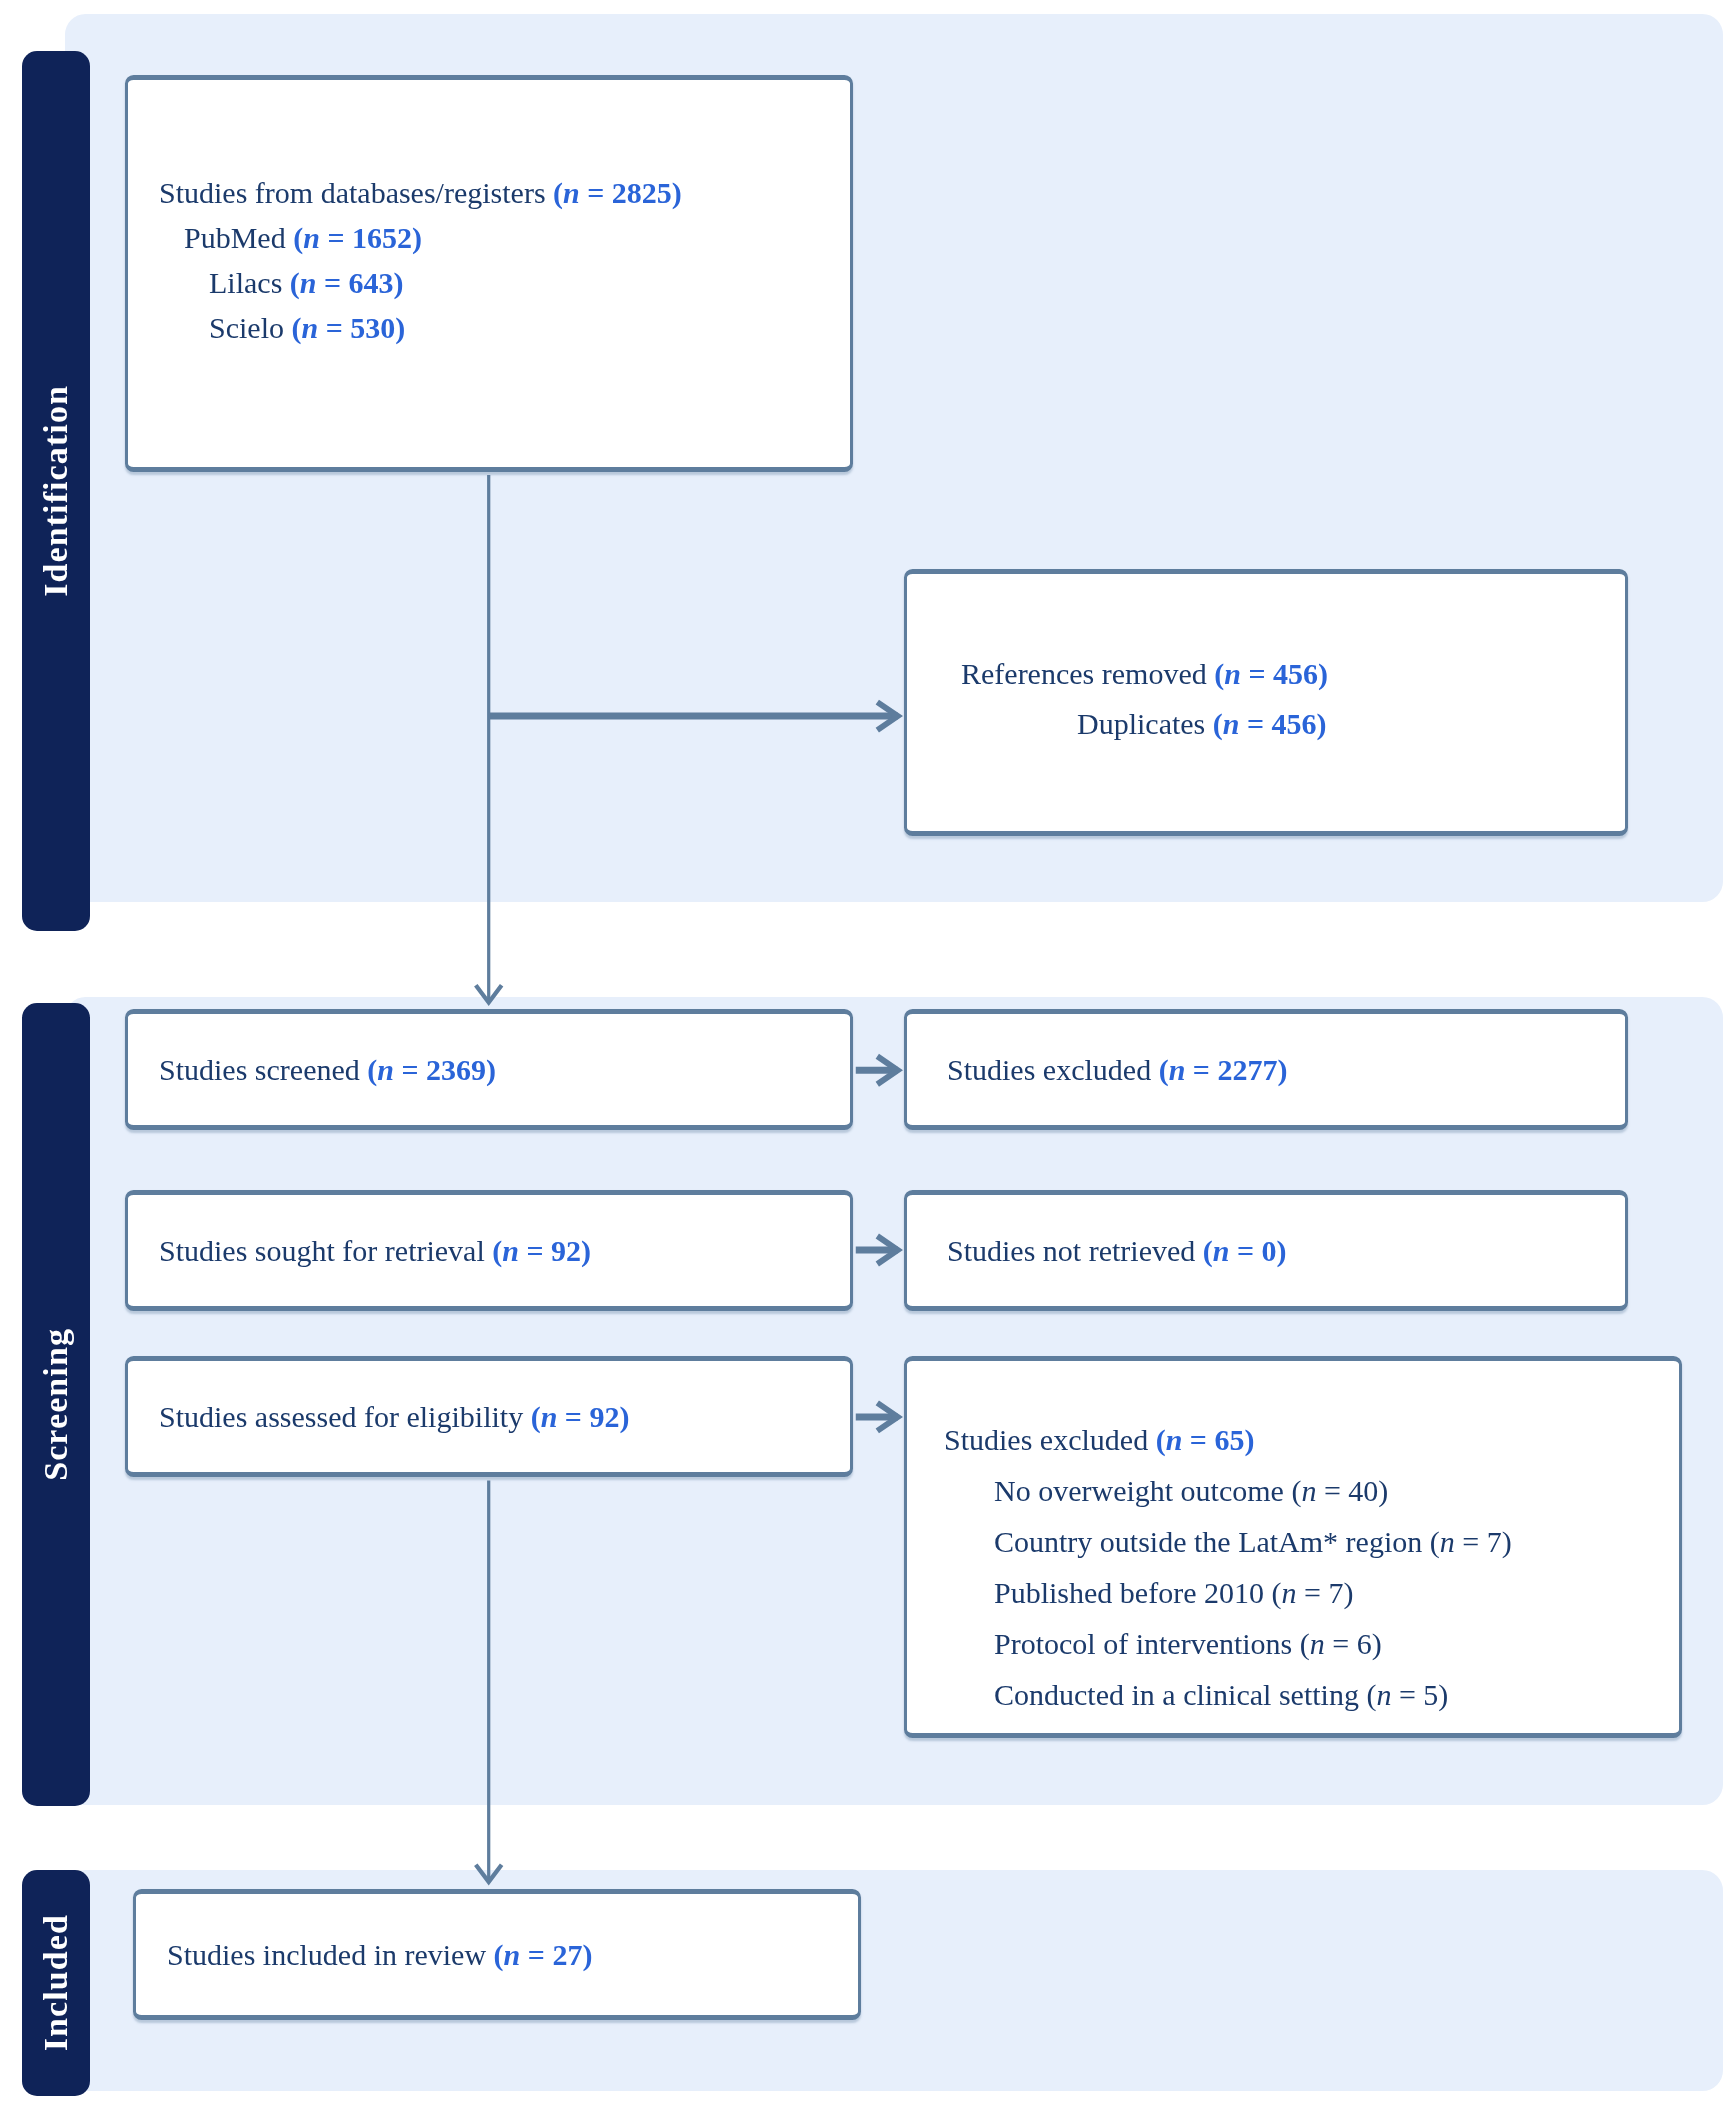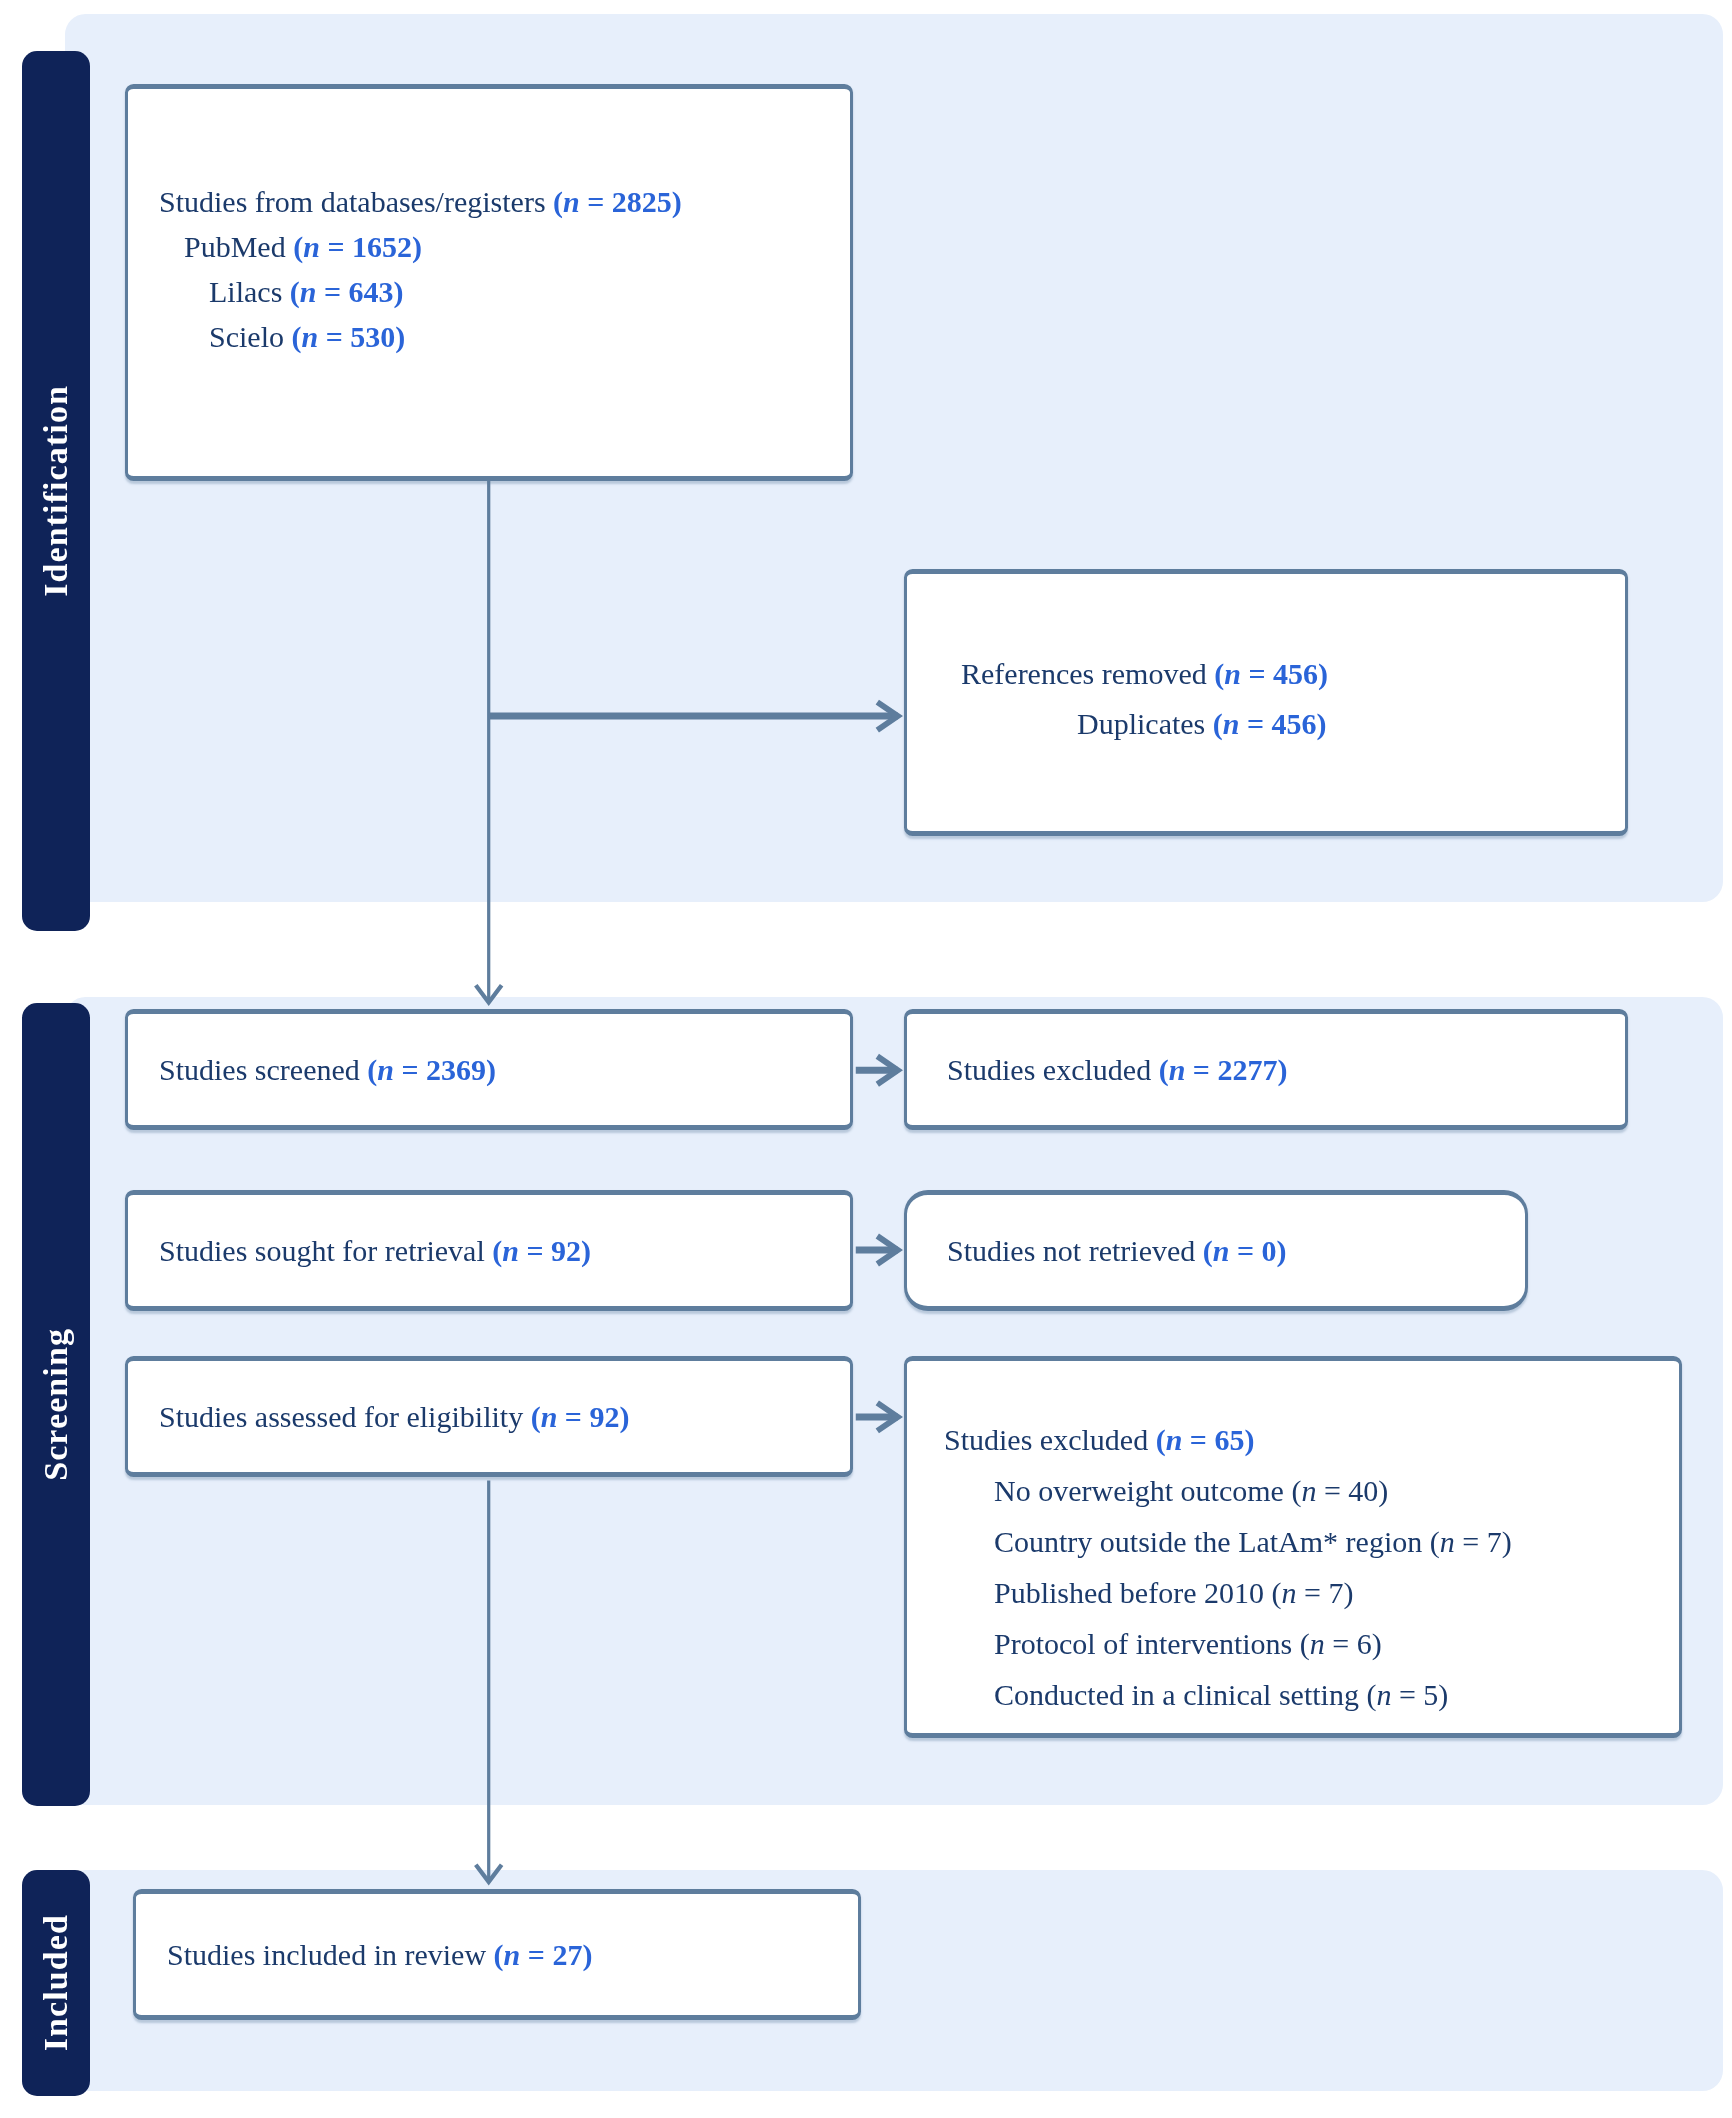--- a/index.html
+++ b/index.html
@@ -49,26 +49,26 @@
     background: #ffffff;
     border: 3.8px solid #5e7d9d;
     border-top-width: 5.4px;
     border-bottom-width: 5.4px;
     border-radius: 8.6px;
     box-sizing: border-box;
     box-shadow: 0 2.7px 2.2px rgba(94,125,157,0.35);
     color: #1b3a6b;
     font-size: 30px;
   }
-  #box-databases            { left: 125px;  top: 84px;  width: 728px; height: 397px; padding: 90px 28px 0 31px; }
+  #box-databases            { left: 125px;  top: 75px;  width: 728px; height: 397px; padding: 90px 28px 0 31px; }
   #box-references-removed   { left: 904px; top: 569px; width: 724px; height: 267px; padding: 75px 16px 0 54px; }
   #box-screened             { left: 125px;  top: 1009px; width: 728px; height: 121px; }
   #box-excluded-screening   { left: 904px; top: 1009px; width: 724px; height: 121px; }
   #box-sought               { left: 125px;  top: 1190px; width: 728px; height: 121px; }
-  #box-not-retrieved        { left: 904px; top: 1190px; width: 624px; height: 121px; border-radius: 24px; }
+  #box-not-retrieved        { left: 904px; top: 1190px; width: 724px; height: 121px; }
   #box-assessed             { left: 125px;  top: 1356px; width: 728px; height: 121px; }
   #box-excluded-eligibility { left: 904px; top: 1356px; width: 778px; height: 382px; padding: 53px 28px 0 37px; }
   #box-included             { left: 133px;  top: 1889px; width: 728px; height: 131px; }
 
   .single-line { display: flex; align-items: center; padding-left: 31px; }
   #box-excluded-screening.single-line,
   #box-not-retrieved.single-line { padding-left: 40px; }
 
   .line { line-height: 45px; white-space: nowrap; }
   #box-references-removed .line { line-height: 50px; }

